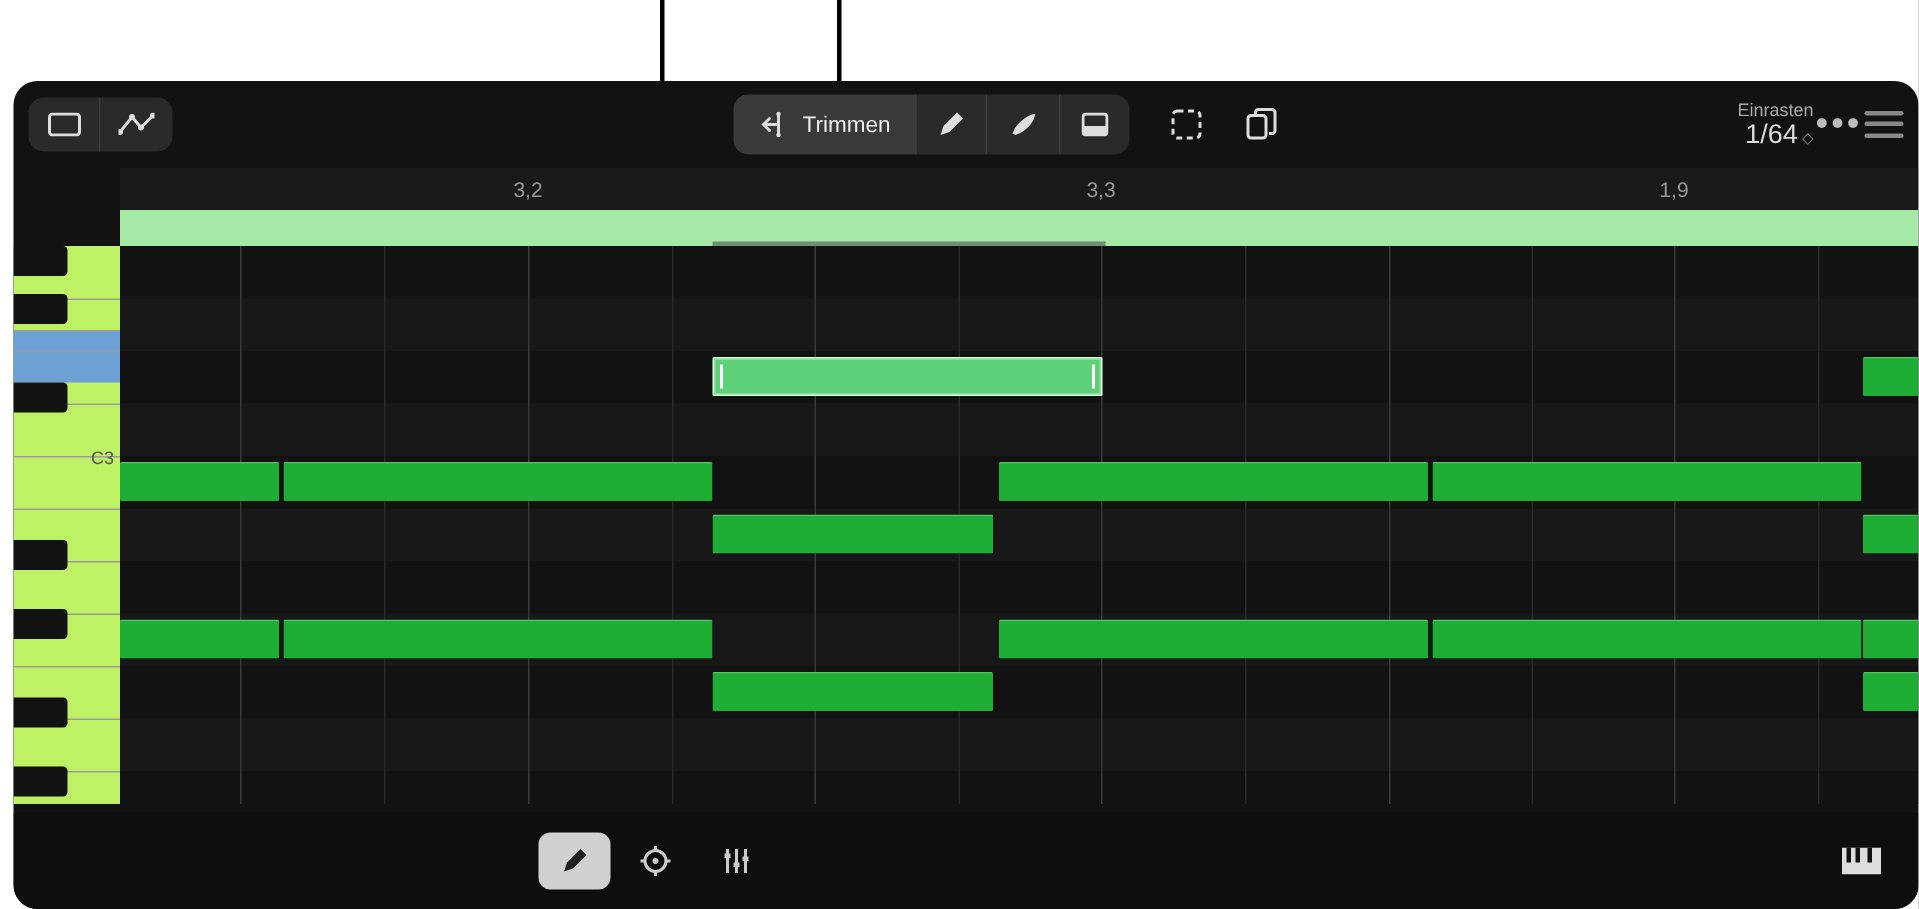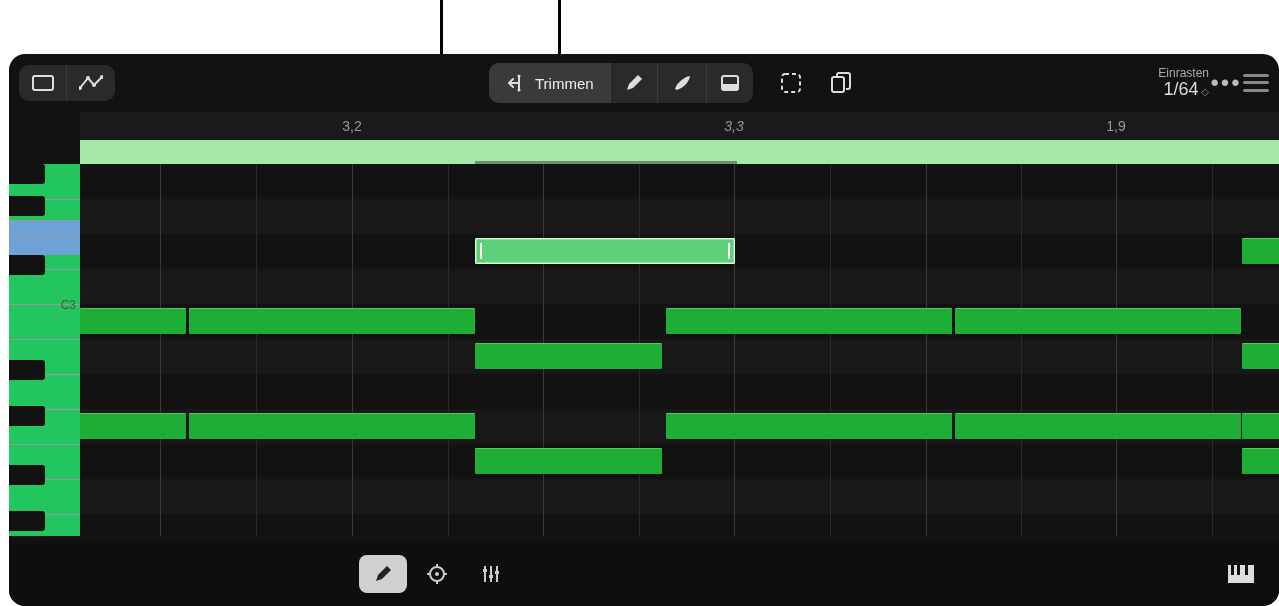--- a/index.html
+++ b/index.html
@@ -148,28 +148,28 @@
         <div class="grip-icon">
             <div></div>
             <div></div>
             <div></div>
           </div>
       </div>
     </div>
 
     <div class="ruler" id="ruler">
         <div class="ruler-label" style="left: 272px;">3,2</div>
-        <div class="ruler-label" style="left: 654px; font-style: italic;">3,3</div>
+        <div class="ruler-label" style="left: 654px;">3,3</div>
         <div class="ruler-label" style="left: 1036px;">1,9</div>
       </div>
     <div class="region-bar">
       <div class="loop-mark" id="loopmark" style="left: 395px; width: 262px;"></div>
     </div>
 
-    <div class="keys" id="keys" style="background: #22c55e;">
+    <div class="keys" id="keys" style="background: #bef264;">
         <div class="whitekey sel" style="top: 56px; height: 35px;"></div>
         <div class="blackkey" style="top: 0px;"></div>
         <div class="blackkey" style="top: 31.5px;"></div>
         <div class="blackkey" style="top: 91px;"></div>
         <div class="blackkey" style="top: 196px;"></div>
         <div class="blackkey" style="top: 241.5px;"></div>
         <div class="blackkey" style="top: 301px;"></div>
         <div class="blackkey" style="top: 346.5px;"></div>
         <div style="position: absolute; left: 0px; right: 0px; height: 1px; background: rgb(154, 154, 154); top: 35px;"></div>
         <div style="position: absolute; left: 0px; right: 0px; height: 1px; background: rgb(154, 154, 154); top: 70px;"></div>

